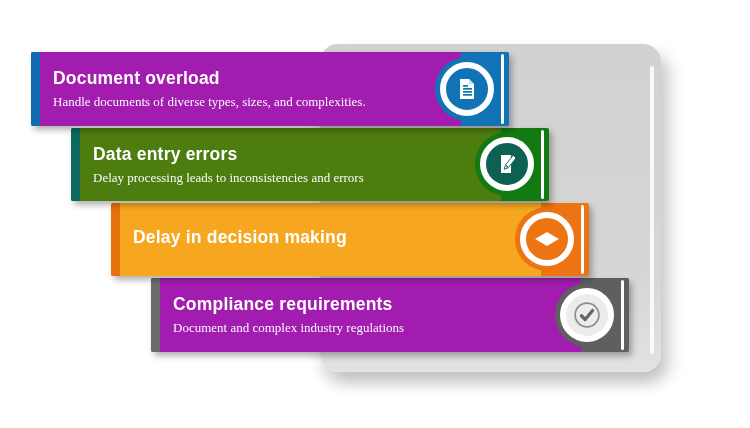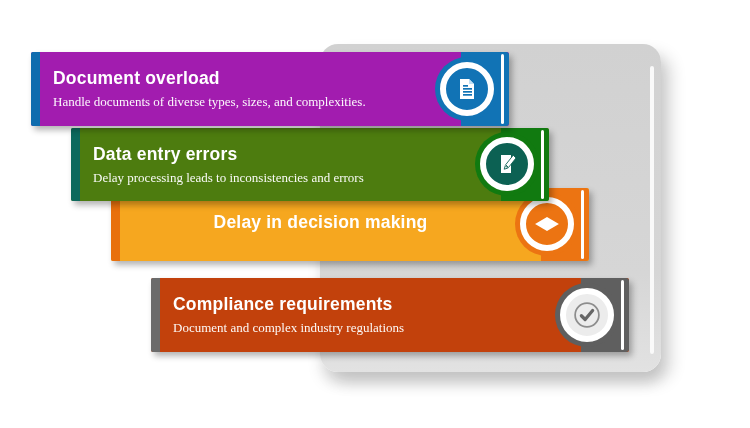--- a/index.html
+++ b/index.html
@@ -45,27 +45,27 @@
   .bar1 .cap,.bar1 .pad{background:#1173b5;}
   .bar1 .ring{background:#1173b5;top:10px;}
   .bar1 .pad{top:5px;}
   
   .bar2{left:71px;top:128px;height:73px;background:#4d7c0f;z-index:13;}
   .bar2 .stripe{background:#0d695d;}
   .bar2 .cap,.bar2 .pad{background:#117a10;}
   .bar2 .ring{background:#0c6153;top:9px;}
   .bar2 .pad{top:4px;}
   
-  .bar3{left:111px;top:188px;height:73px;background:#f6a71f;z-index:12;text-align:center;}
+  .bar3{left:111px;top:203px;height:73px;background:#f6a71f;z-index:12;}
   .bar3 .stripe{background:#e8700d;}
   .bar3 .cap,.bar3 .pad{background:#ec7412;}
   .bar3 .ring{background:#ec7412;top:9px;}
   .bar3 .pad{top:4px;}
   
-  .bar4{left:151px;top:278px;height:74px;background:#c2410c;z-index:11;}
+  .bar4{left:151px;top:278px;height:74px;background:#a21caf;z-index:11;}
   .bar4 .stripe{background:#6b6b6b;}
   .bar4 .cap,.bar4 .pad{background:#5f5f5f;}
   .bar4 .ring{background:#ececec;top:10px;}
   .bar4 .pad{top:5px;}
 </style>
 </head>
 <body>
 
 <div class="stage">
 

